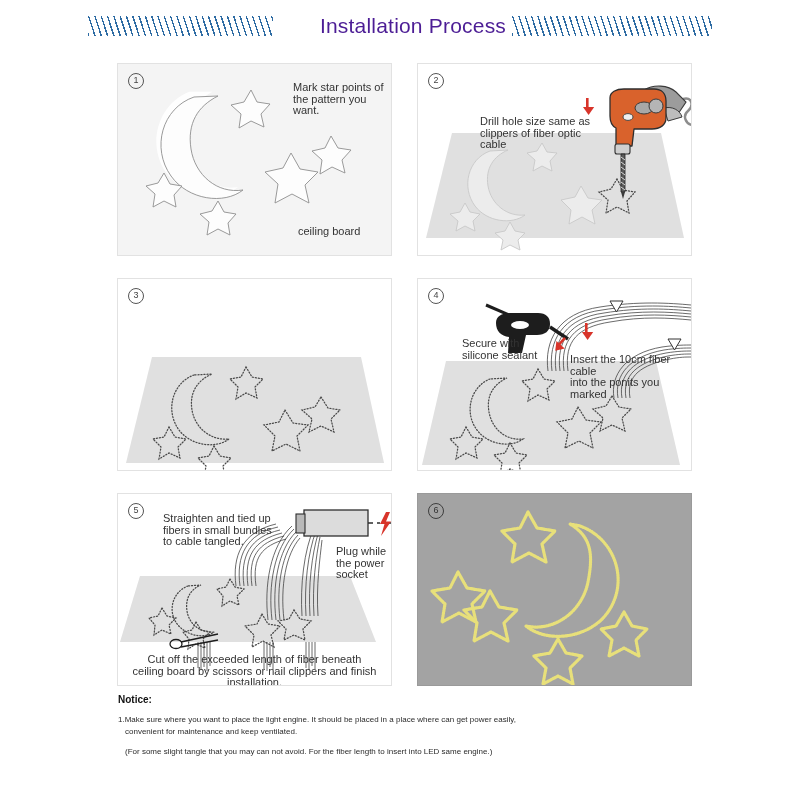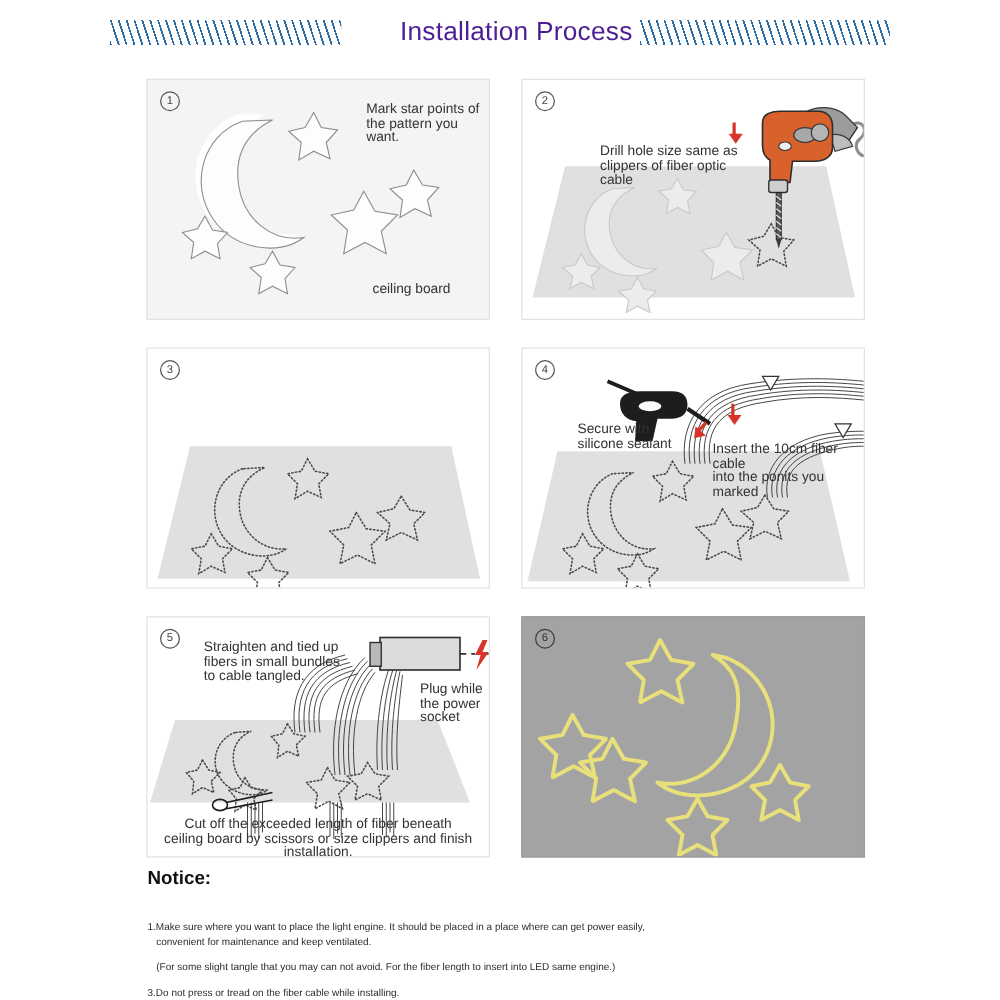--- a/index.html
+++ b/index.html
@@ -74,21 +74,21 @@
   .glowstar{fill:none;stroke:#e8e07a;stroke-width:3.2;
             stroke-dasharray:1.3 1.2;stroke-linecap:round;
             stroke-linejoin:round;}
   .fiber{fill:none;stroke:#3a3a3a;stroke-width:.75;}
   .arrow-red{fill:#d8342a;}
 
   
   .notice{
     position:absolute;left:118px;top:694px;width:600px;
   }
-  .notice-h{font-size:15px;font-weight:bold;color:#111;margin-bottom:25px;}
+  .notice-h{font-size:10px;font-weight:bold;color:#111;margin-bottom:9px;}
   .notice-item{font-size:8px;line-height:12.2px;color:#2b2b2b;margin-bottom:8px;}
   .notice-sub{display:block;padding-left:7px;}
 </style>
 </head>
 <body>
 
 <div class="page">
 
   <div class="header">
     <div class="hatch hatch-left"></div>
@@ -322,21 +322,21 @@
           </g>
         </g>
       </svg>
       <div class="cap" style="left:45px;top:19px;width:110px;">Straighten and tied up
 fibers in small bundles
 to cable tangled.</div>
       <div class="cap" style="left:218px;top:52px;width:58px;">Plug while
 the power
 socket</div>
       <div class="cap cap-center" style="left:10px;top:160px;width:253px;">Cut off the exceeded length of fiber beneath
-ceiling board by scissors or size clippers and finish installation.</div>
+ceiling board by scissors or nail clippers and finish installation.</div>
     </div>
 
     <div class="panel dark">
       <div class="step-num">6</div>
       <svg width="273" height="191" viewBox="0 0 273 191">
         <g>
           <path class="glowstar" d="M162 32 C196 44 212 86 190 118 C172 144 130 150 108 132
                                      C136 138 164 118 170 88 C176 58 172 42 152 30 Z"></path>
           <path class="glowstar" d="M110 18 l9 16 18 3 -13 13 4 18 -17 -9 -17 9 3 -18 -13 -13 18 -3 z"></path>
           <path class="glowstar" d="M40 78 l9 16 18 3 -13 13 4 18 -17 -9 -17 9 3 -18 -13 -13 18 -3 z"></path>
@@ -354,18 +354,15 @@
 
     <div class="notice-item">
       <span>1.Make sure where you want to place the light engine. It should be placed in a place where can get power easily,</span>
       <span class="notice-sub">convenient for maintenance and keep ventilated.</span>
     </div>
 
     <div class="notice-item">
       <span class="notice-sub">(For some slight tangle that you may can not avoid. For the fiber length to insert into LED same engine.)</span>
     </div>
 
-    <div class="notice-item">
-      <span>3.Do not press or tread on the fiber cable while installing.</span>
-    </div>
   </div>
 
 </div>
 
 </body></html>

